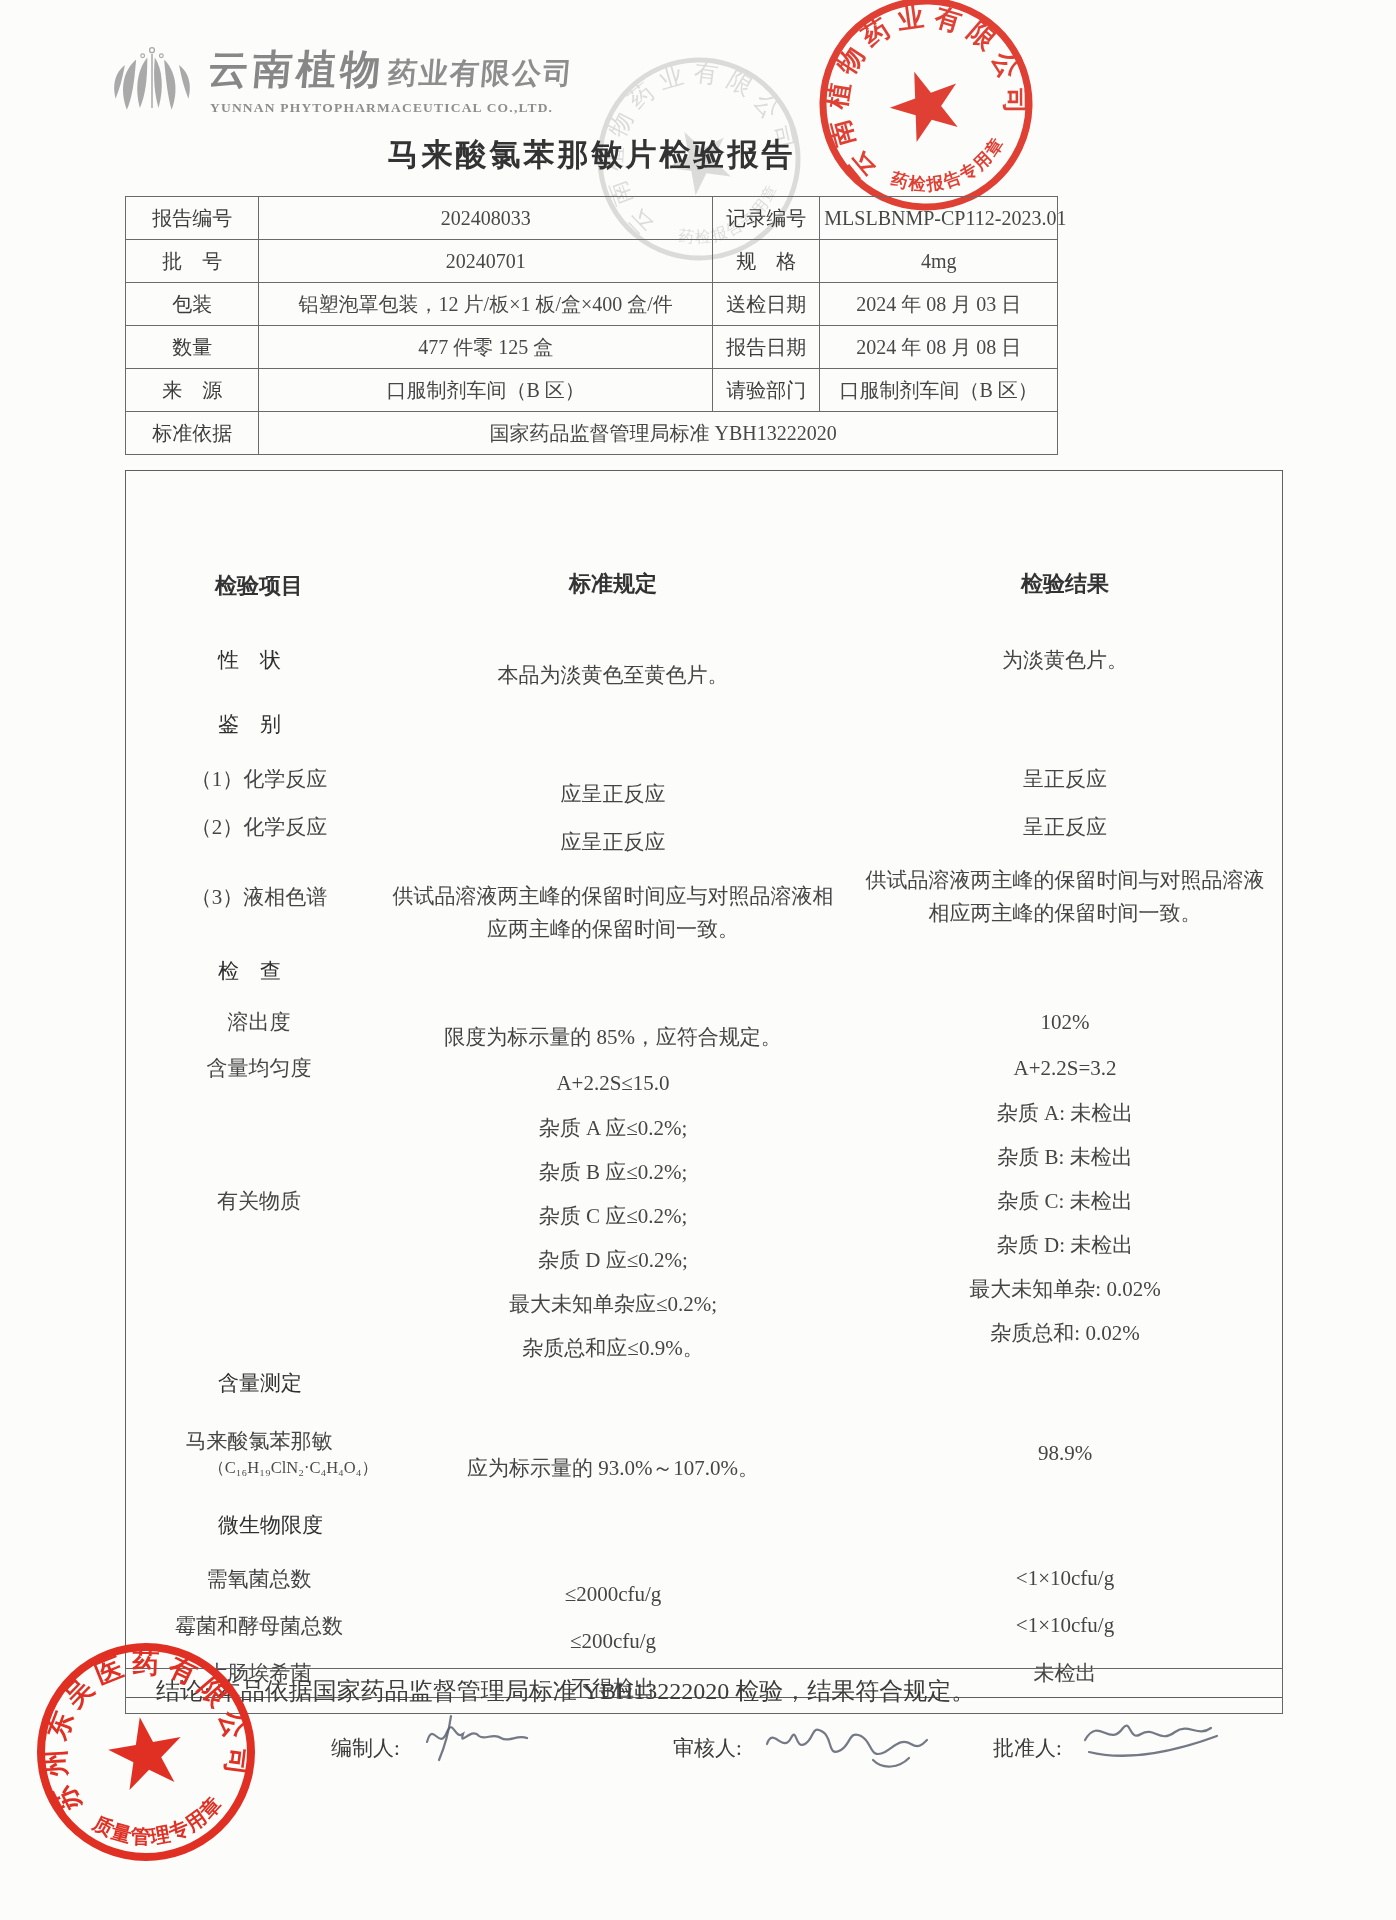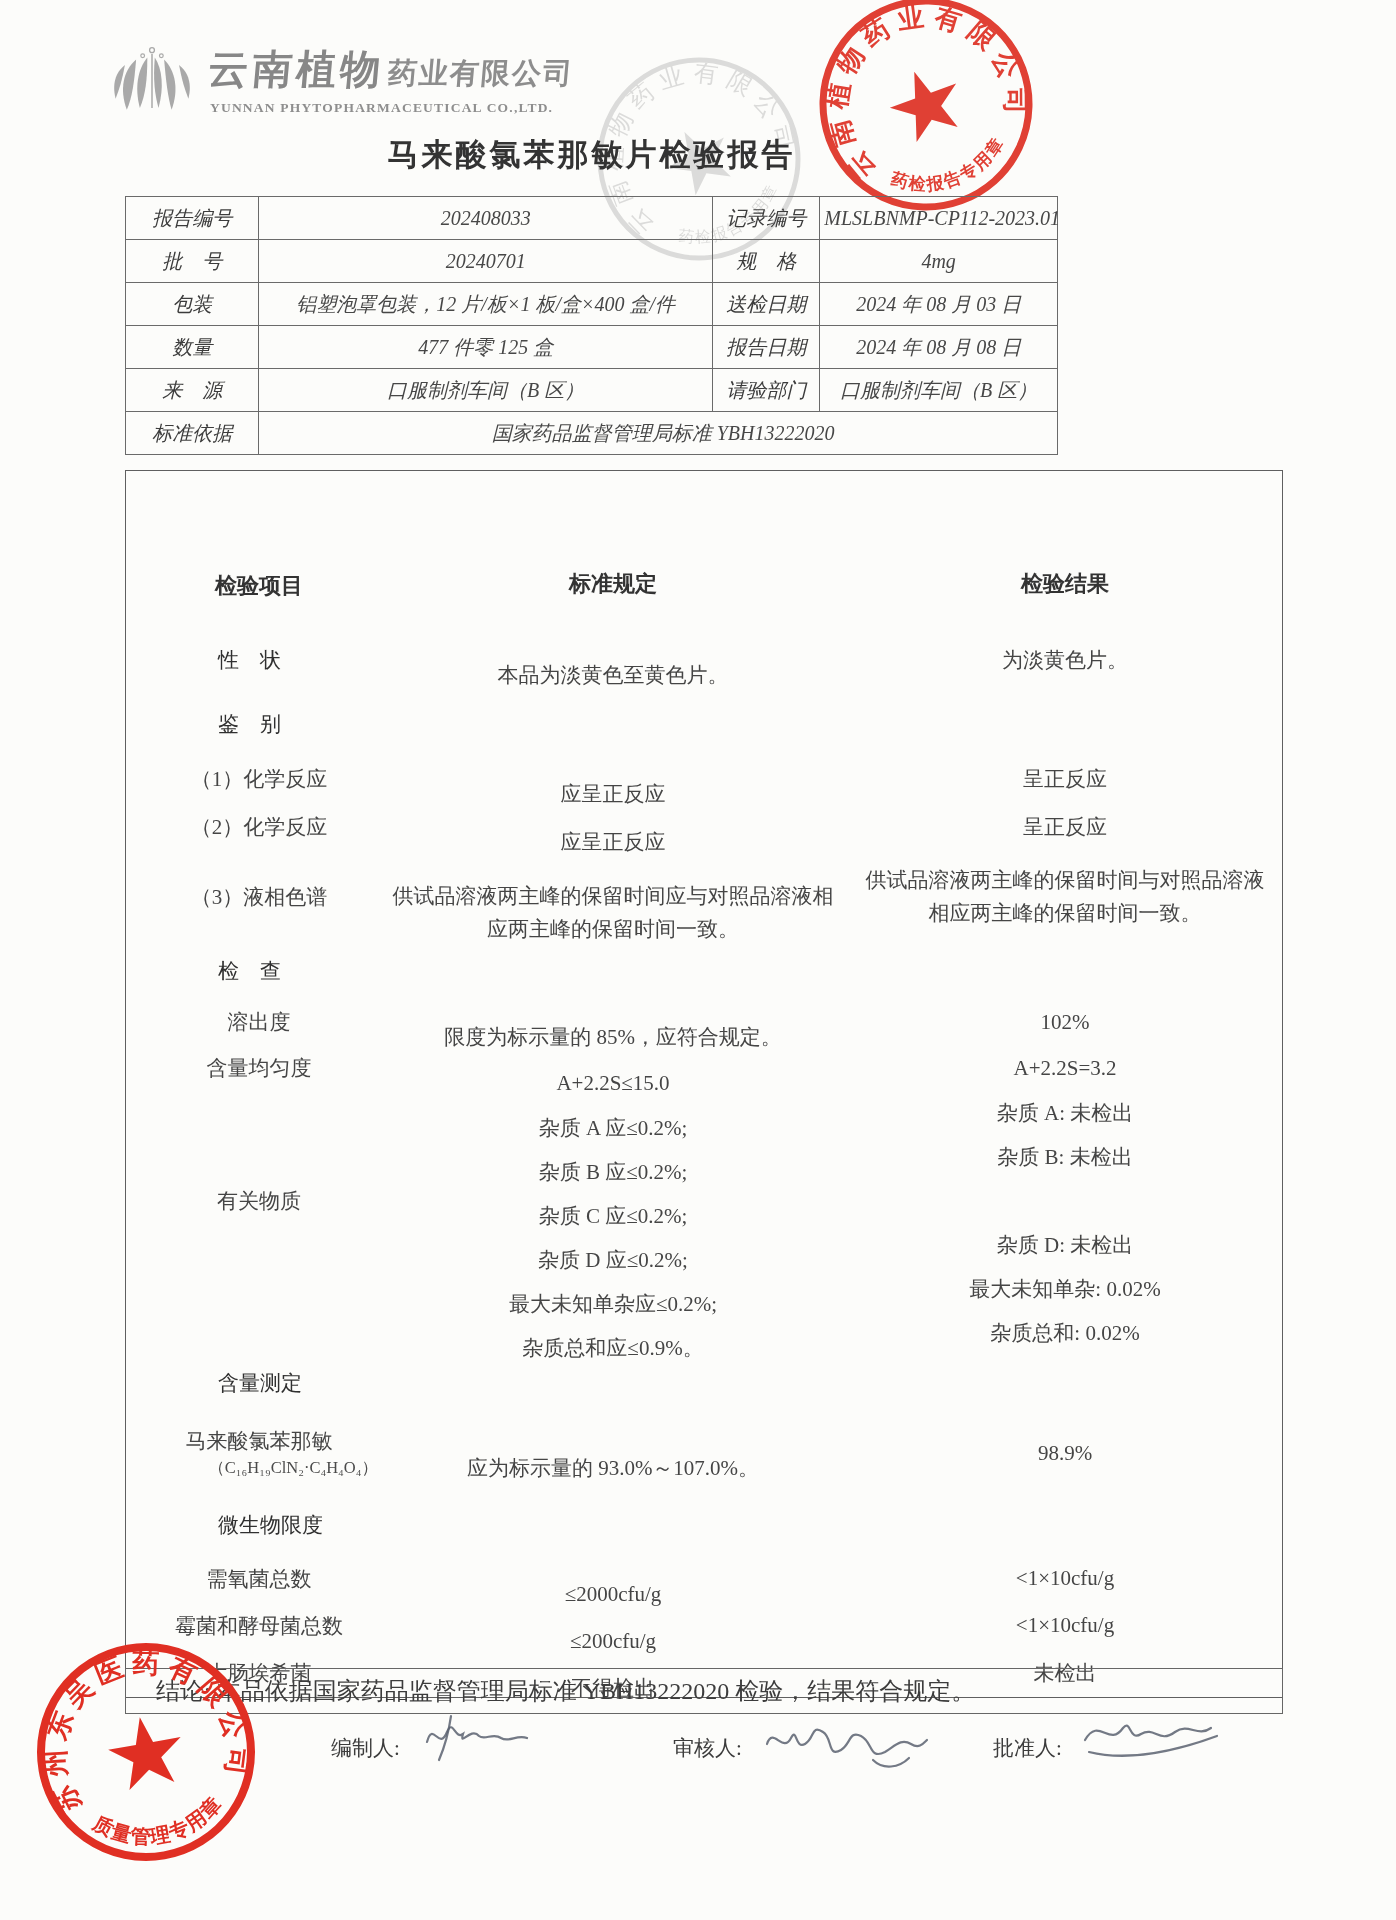--- a/index.html
+++ b/index.html
@@ -21,21 +21,21 @@
     position:absolute;left:125px;top:134px;width:933px;text-align:center;
     font-size:31px;font-weight:bold;color:#333;letter-spacing:3px;
   }
   
   table.info{
     position:absolute;left:125px;top:196px;width:933px;
     border-collapse:collapse;table-layout:fixed;
   }
   table.info td{
     border:1px solid #6a6a6a;height:42px;text-align:center;
-    font-size:20px;color:#474747;padding:0 4px;white-space:nowrap;overflow:visible;font-style:italic;
+    font-size:20px;color:#474747;padding:0 4px;white-space:nowrap;overflow:visible;
   }
   table.info td.lab{color:#3c3c3c;}
   table.info td.left{text-align:center;padding-left:14px;}
   
   .rtable{
     position:absolute;left:125px;top:470px;width:1158px;
     border:1.5px solid #5f5f5f;box-sizing:border-box;
     font-size:21px;color:#454545;
   }
   .rrow{display:flex;align-items:center;}
@@ -222,20 +222,21 @@
       <div class="c3">杂质 A: 未检出</div>
     </div>
     <div class="rrow" style="height:44px">
       <div class="c1"></div>
       <div class="c2">杂质 B 应≤0.2%;</div>
       <div class="c3">杂质 B: 未检出</div>
     </div>
     <div class="rrow" style="height:44px">
       <div class="c1">有关物质</div>
       <div class="c2">杂质 C 应≤0.2%;</div>
+      <div class="c3">杂质 C: 未检出</div>
     </div>
     <div class="rrow" style="height:44px">
       <div class="c1"></div>
       <div class="c2">杂质 D 应≤0.2%;</div>
       <div class="c3">杂质 D: 未检出</div>
     </div>
     <div class="rrow" style="height:44px">
       <div class="c1"></div>
       <div class="c2">最大未知单杂应≤0.2%;</div>
       <div class="c3">最大未知单杂: 0.02%</div>

